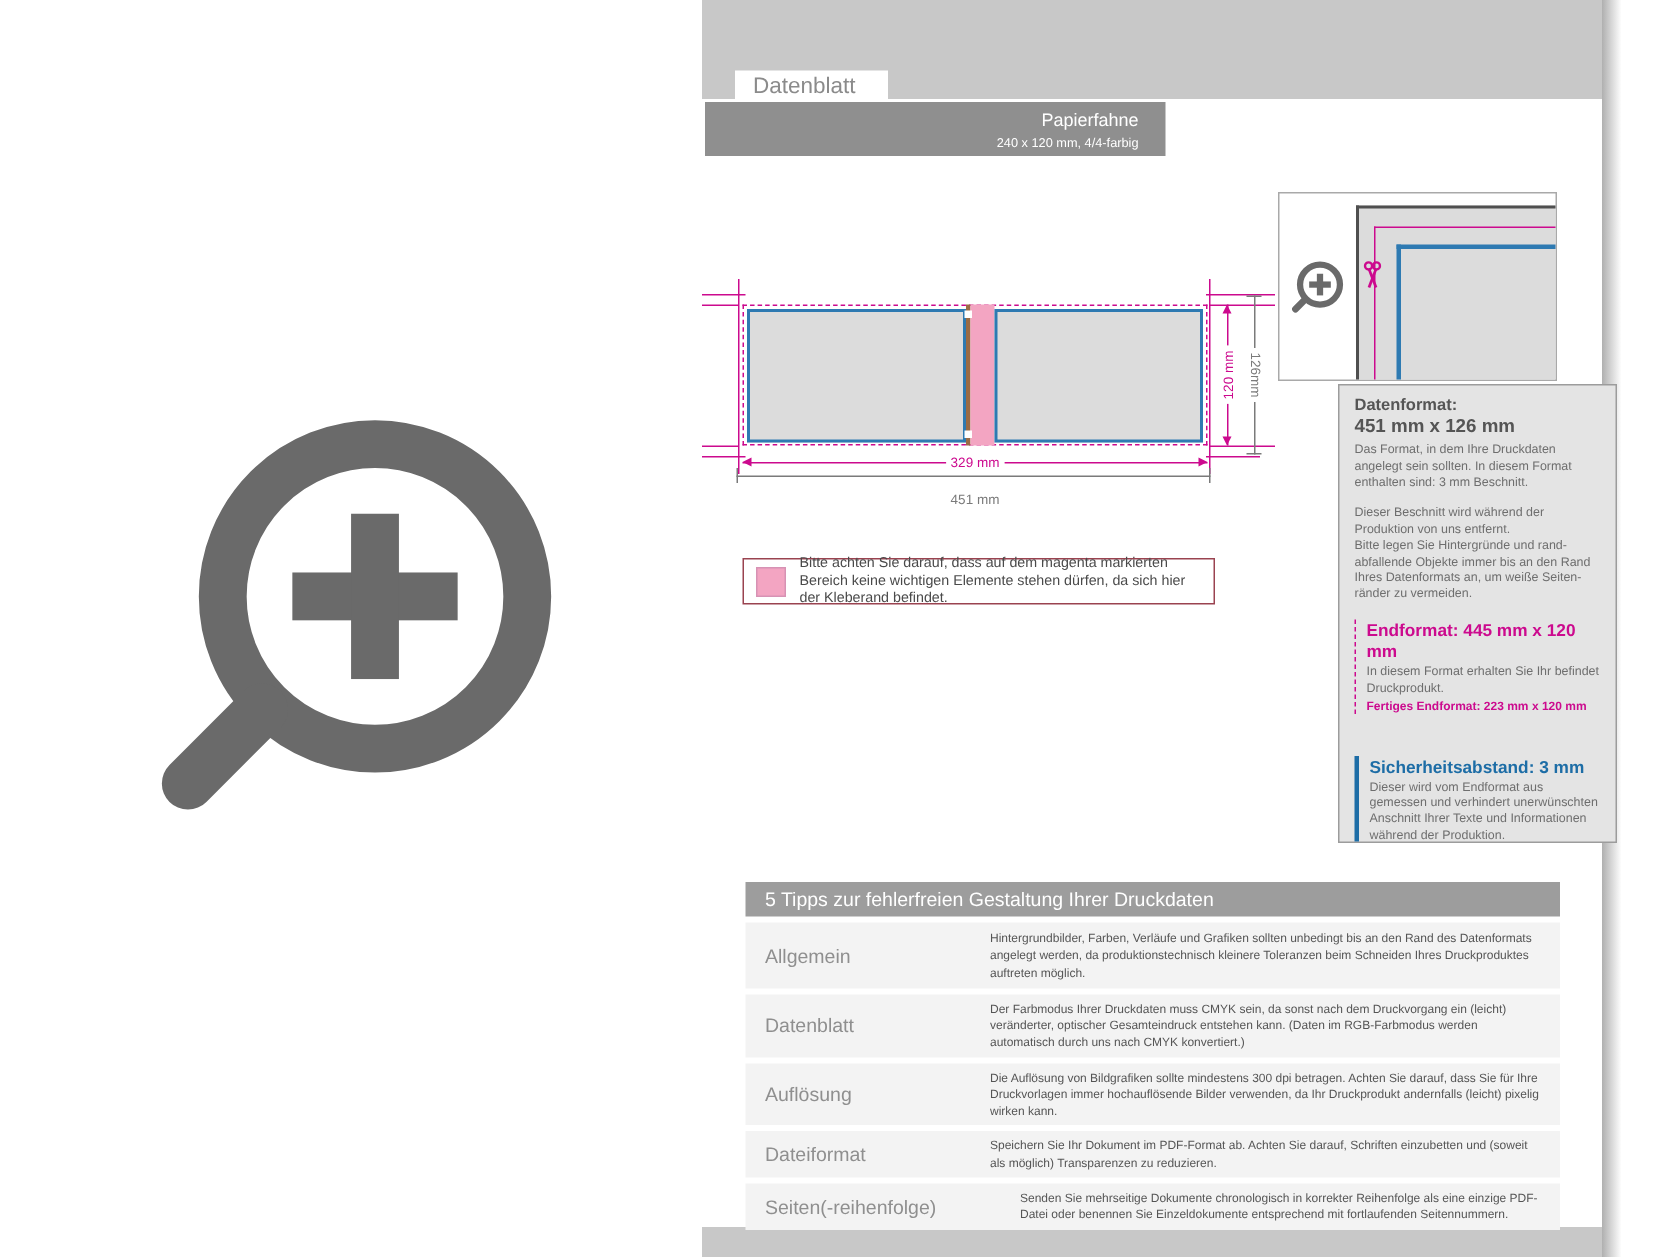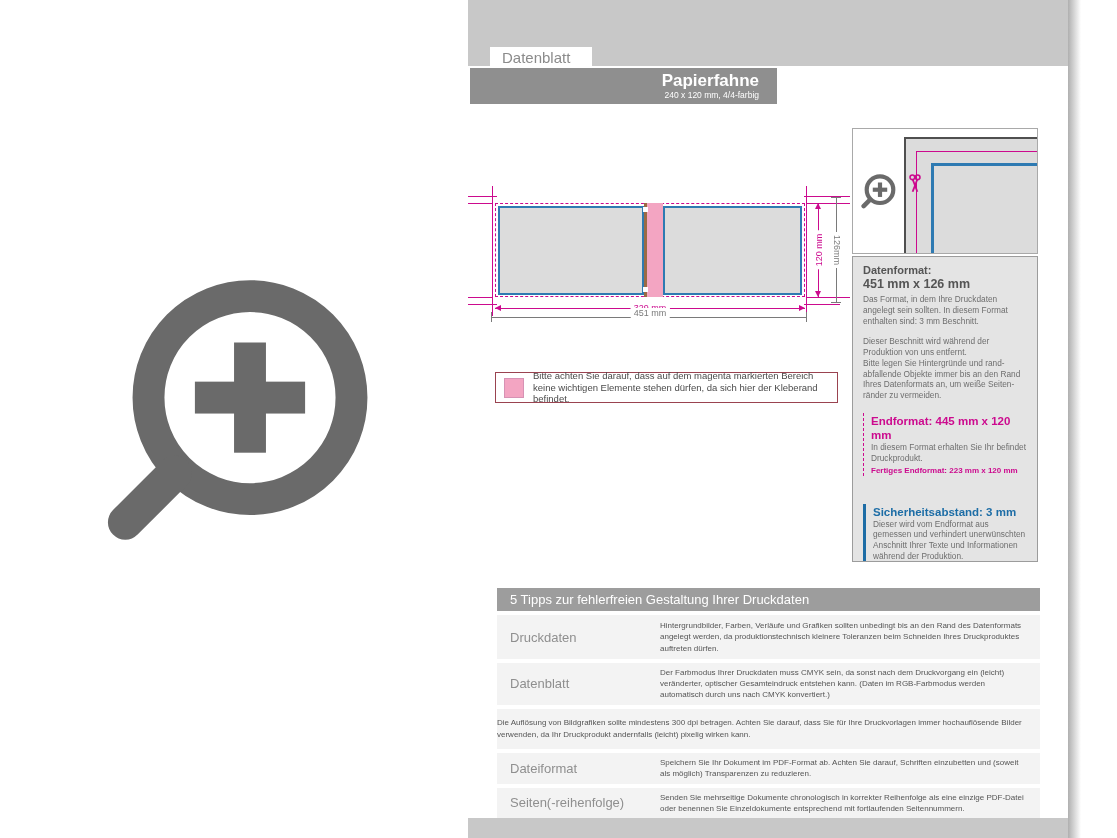--- a/index.html
+++ b/index.html
@@ -16,21 +16,21 @@
   .topband{left:468px; top:0; width:600px; height:66px; background:#c8c8c8;}
   .bottomband{left:468px; top:818px; width:600px; height:20px; background:#c8c8c8;}
   .rightshadow{left:1068px; top:0; width:13px; height:838px;
     background:linear-gradient(to right, rgba(110,110,110,.55), rgba(255,255,255,0));}
 
   
   .tab{left:490px; top:47px; width:102px; height:21px; background:#fff;
     font-size:15px; color:#8b8b8b; line-height:21px; padding-left:12px;}
   .titlebar{left:470px; top:68px; width:307px; height:36px; background:#8f8f8f;
     color:#fff; text-align:right; padding:3px 18px 0 0;}
-  .titlebar .t1{font-size:17px; line-height:19px; font-weight:700;}
+  .titlebar .t1{font-size:12px; line-height:19px; font-weight:400;}
   .titlebar .t2{font-size:8.5px; line-height:11px;padding-left:38px;}
 
   
   .hline{height:1px; background:var(--magenta);}
   .vline{width:1px; background:var(--magenta);}
   .hline.gray,.vline.gray{background:var(--grayline);}
   .dashedrect{left:495px; top:203px; width:310px; height:94px;
     border:1px dashed var(--magenta);}
   .panel{background:#dcdcdc; border:2px solid var(--blue);}
   .rod{left:644px; top:203px; width:3px; height:94px; background:var(--rod);}
@@ -45,37 +45,37 @@
   .arrow.right{border-top:3px solid transparent; border-bottom:3px solid transparent;
     border-left:6px solid var(--magenta);}
   .arrow.up{border-left:3px solid transparent; border-right:3px solid transparent;
     border-bottom:6px solid var(--magenta);}
   .arrow.down{border-left:3px solid transparent; border-right:3px solid transparent;
     border-top:6px solid var(--magenta);}
   .vchip{transform:translate(-50%,-50%) rotate(-90deg);}
   .vchip2{transform:translate(-50%,-50%) rotate(90deg);}
 
   
-  .notebox{left:495px; top:372px; width:343px; height:31px; background:#fff;
+  .notebox{left:495px; top:372px; width:315px; height:31px; background:#fff;
     border:1px solid #9a4350; display:flex; align-items:center; gap:9px; padding:0 8px;}
   .notesq{flex:none; width:20px; height:20px; background:var(--pink); border:1px solid #d792b4;}
   .notetext{font-size:9.5px; line-height:1.25; color:#4a4a4a;}
 
   
   .cornerbox{left:852px; top:128px; width:186px; height:126px; background:#fff;
     border:1px solid #a9a9a9; overflow:hidden;}
   .grayfill{left:51px; top:8px; width:134px; height:117px; background:#dcdcdc;
     border-top:2px solid #4f4f4f; border-left:2px solid #4f4f4f;}
   .mcorner{left:63px; top:22px; width:122px; height:103px;
     border-top:1px solid var(--magenta); border-left:1px solid var(--magenta);}
   .bcorner{left:78px; top:34px; width:107px; height:91px;
     border-top:3px solid var(--blue); border-left:3px solid var(--blue);}
 
   
-  .infopanel{left:852px; top:256px; width:186px; height:306px; background:#e4e4e4;
+  .infopanel{left:892px; top:256px; width:186px; height:306px; background:#e4e4e4;
     border:1px solid #9c9c9c; padding:6px 10px 0 10px; overflow:hidden; color:#6e6e6e;}
   .infopanel .h1{font-size:11px; font-weight:bold; color:#555; line-height:14px;}
   .infopanel .h2{font-size:12.5px; font-weight:bold; color:#555; line-height:15px;}
   .infopanel p{font-size:8.3px; line-height:1.3; color:#6e6e6e;}
   .sec-end{margin-top:12px; border-left:1px dashed var(--magenta); padding:1px 0 1px 7px;}
   .sec-end .h1{color:var(--magenta); font-size:11.5px;}
   .sec-end .note{font-size:8px; font-weight:bold; color:var(--magenta); margin-top:2px;}
   .sec-safe{margin-top:28px; border-left:3px solid var(--safeblue); padding:1px 0 1px 7px;}
   .sec-safe .h1{color:var(--safeblue); font-size:11.5px;}
   .sec-stab{margin-top:14px; border-left:4px solid var(--stab); padding:2px 0 2px 7px;}
@@ -132,21 +132,21 @@
   <div class="abs rodsq" style="left:643px; top:287px;"></div>
 
   <div class="abs hline" style="left:495px; top:308px; width:310px;"></div>
   <div class="abs arrow left" style="left:495px; top:305px;"></div>
   <div class="abs arrow right" style="left:799px; top:305px;"></div>
   <div class="abs dimlabel" style="left:650px; top:303px; transform:translateX(-50%);">329 mm</div>
 
   <div class="abs hline gray" style="left:491px; top:317px; width:316px;"></div>
   <div class="abs vline gray" style="left:491px; top:312px; height:10px;"></div>
   <div class="abs vline gray" style="left:806px; top:312px; height:10px;"></div>
-  <div class="abs dimlabel gray" style="left:650px; top:308px; transform:translateX(-50%);">451 mm</div>
+  <div class="abs dimlabel gray" style="left:650px; top:328px; transform:translateX(-50%);">451 mm</div>
 
   <div class="abs vline" style="left:818px; top:203px; height:94px;"></div>
   <div class="abs arrow up" style="left:815px; top:203px;"></div>
   <div class="abs arrow down" style="left:815px; top:291px;"></div>
   <div class="abs dimlabel vchip" style="left:819px; top:250px;">120 mm</div>
 
   <div class="abs vline gray" style="left:836px; top:197px; height:106px;"></div>
   <div class="abs hline gray" style="left:831px; top:197px; width:10px;"></div>
   <div class="abs hline gray" style="left:831px; top:302px; width:10px;"></div>
   <div class="abs dimlabel gray vchip2" style="left:837px; top:250px;">126mm</div>
@@ -193,43 +193,44 @@
     </div>
 
     <div class="sec-stab">
       
     </div>
   </div>
 
   <div class="abs tipshead">5 Tipps zur fehlerfreien Gestaltung Ihrer Druckdaten</div>
   <div class="abs tipsrows">
     <div class="tiprow" style="min-height:44px;">
-      <div class="lab">Druckdaten</div>
-      <div class="txt">
-          <span>Hintergrundbilder, Farben, Verläufe und Grafiken sollten unbedingt bis an den Rand des Datenformats angelegt werden, da produktionstechnisch kleinere Toleranzen beim Schneiden Ihres Druckproduktes auftreten dürfen.</span>
+      <div class="lab">Allgemein</div>
+      <div class="txt">
+          <span>Hintergrundbilder, Farben, Verläufe und Grafiken sollten unbedingt bis an den Rand des Datenformats angelegt werden, da produktionstechnisch kleinere Toleranzen beim Schneiden Ihres Druckproduktes auftreten möglich.</span>
         </div>
     </div>
     <div class="tiprow" style="min-height:38px;">
       <div class="lab">Datenblatt</div>
       <div class="txt">
           <span>Der Farbmodus Ihrer Druckdaten muss CMYK sein, da sonst nach dem Druckvorgang ein (leicht) veränderter, optischer Gesamteindruck entstehen kann. (Daten im RGB-Farbmodus werden automatisch durch uns nach CMYK konvertiert.)</span>
         </div>
     </div>
     <div class="tiprow" style="min-height:40px;">
+      <div class="lab">Auflösung</div>
       <div class="txt">
           <span>Die Auflösung von Bildgrafiken sollte mindestens 300 dpi betragen. Achten Sie darauf, dass Sie für Ihre Druckvorlagen immer hochauflösende Bilder verwenden, da Ihr Druckprodukt andernfalls (leicht) pixelig wirken kann.</span>
         </div>
     </div>
     <div class="tiprow" style="min-height:31px;">
       <div class="lab">Dateiformat</div>
       <div class="txt">
           <span>Speichern Sie Ihr Dokument im PDF-Format ab. Achten Sie darauf, Schriften einzubetten und (soweit als möglich) Transparenzen zu reduzieren.</span>
         </div>
     </div>
-    <div class="tiprow" style="min-height:28px;">
+    <div class="tiprow" style="min-height:28px;gap:20px;">
       <div class="lab">Seiten(-reihenfolge)</div>
       <div class="txt">
           <span>Senden Sie mehrseitige Dokumente chronologisch in korrekter Reihenfolge als eine einzige PDF-Datei oder benennen Sie Einzeldokumente entsprechend mit fortlaufenden Seitennummern.</span>
         </div>
     </div>
   </div>
 
 </div>
 
 </body></html>

